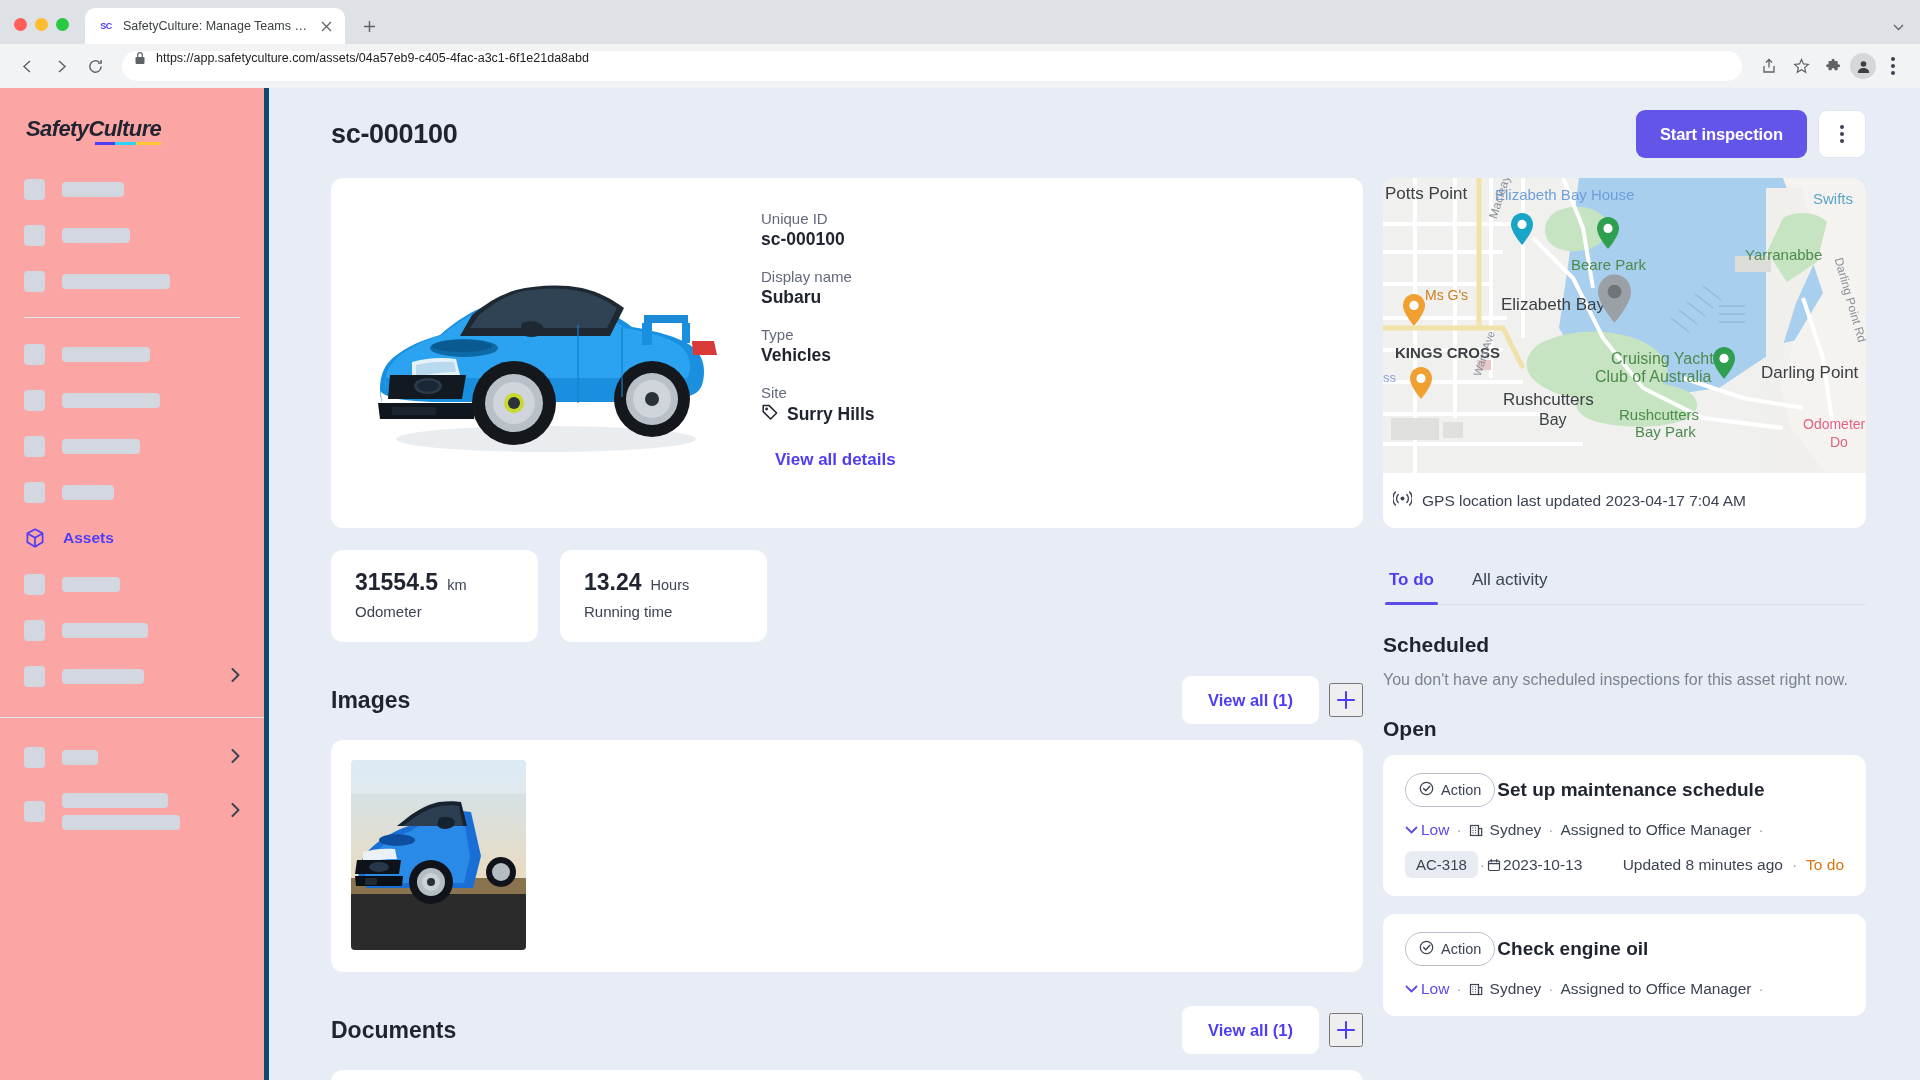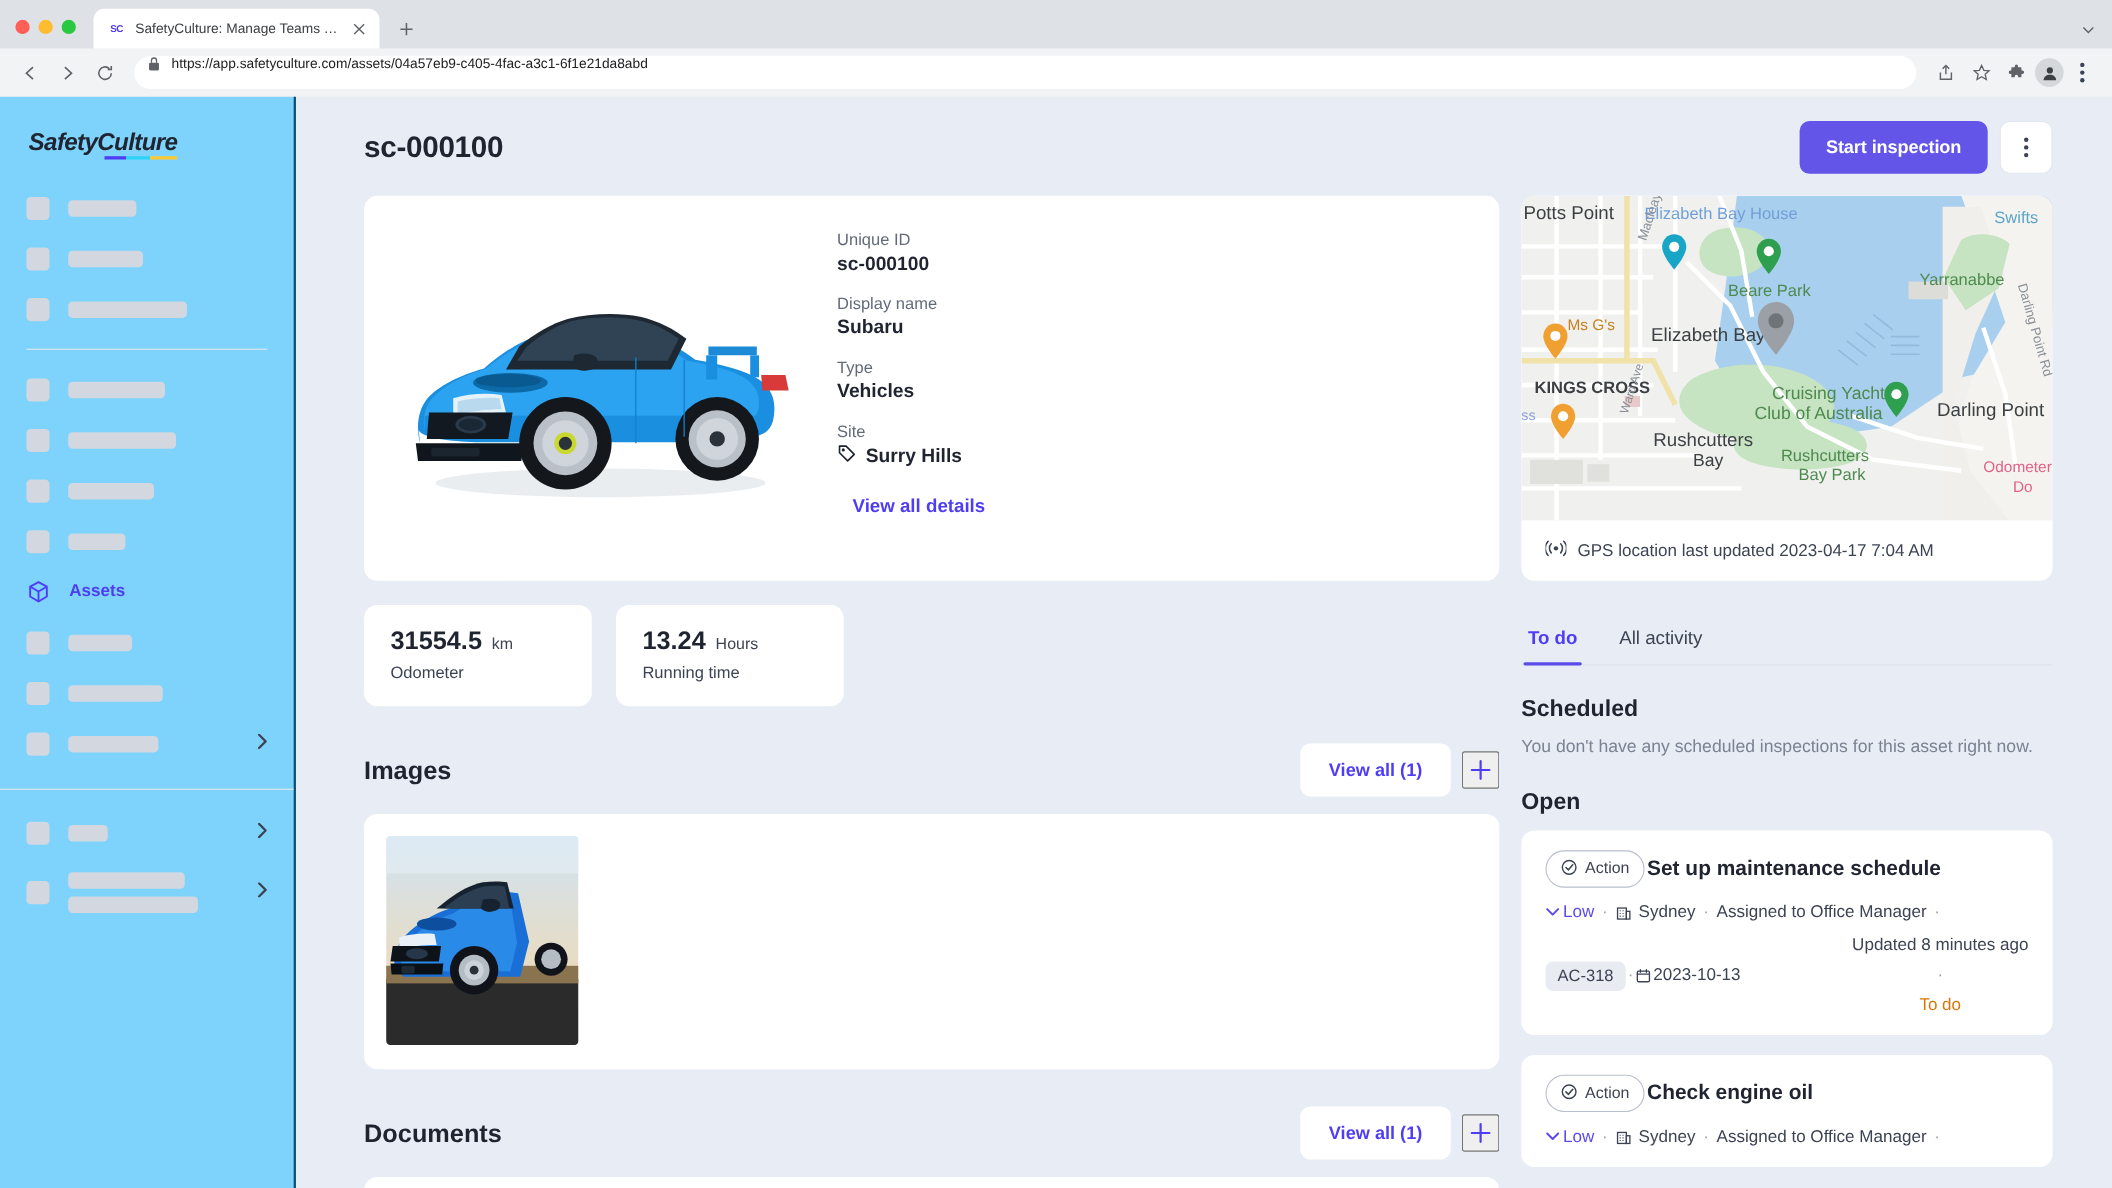--- a/index.html
+++ b/index.html
@@ -50,21 +50,21 @@
   }
   .omni-url { font-size: 12.5px; color: #202124; white-space: nowrap; overflow: hidden; }
   .tb-right { display: flex; align-items: center; gap: 2px; }
   .avatar-btn { width: 26px; height: 26px; border-radius: 50%; background: #d5d8db;
                 display:flex; align-items:center; justify-content:center; }
 
   
   .app { display: flex; width: 1920px; height: 992px; background: #e8ecf4; }
 
   
-  .sidebar { width: 269px; flex: 0 0 269px; background: #7dd3fc; border-right: 2px solid #0c4a6e;
+  .sidebar { width: 269px; flex: 0 0 269px; background: #fca5a5; border-right: 5px solid #0c4a6e;
              position: relative; }
   .logo { padding: 28px 0 0 26px; }
   .logo-text { font-size: 22px; font-weight: 800; font-style: italic; color: #1f2430; letter-spacing: -0.6px; position: relative; display:inline-block; }
   .logo-underline { position: absolute; left: 51%; right: 0; bottom: -3px; height: 3.5px;
     background: linear-gradient(to right, #4e3df5 0%, #4e3df5 30%, #2dd4f5 30%, #2dd4f5 62%, #ffc933 62%, #ffc933 100%); }
   .nav { padding-top: 24px; }
   .nav-item { display: flex; align-items: center; gap: 17px; padding: 0 24px; height: 46px; }
   .sk-icon { width: 21px; height: 21px; border-radius: 4px; background: #d2d7e0; flex: 0 0 21px; }
   .sk-bar { height: 15px; border-radius: 4px; background: #d2d7e0; }
   .nav-chev { margin-left: auto; color: #3c4352; font-size: 15px; font-weight: 600; }
@@ -97,21 +97,21 @@
   .asset-img { flex: 0 0 430px; display: flex; align-items: center; justify-content: center; padding: 12px; }
   .asset-info { padding: 32px 20px 0 0; flex: 1; }
   .fld-label { font-size: 15px; color: #62697a; margin-bottom: 2px; }
   .fld-value { font-size: 17.5px; color: #1f2430; font-weight: 600; margin-bottom: 18px; }
   .fld-value.withicon { display: flex; align-items: center; gap: 8px; }
   .view-all-details { color: #4e3df5; font-size: 17px; font-weight: 700; margin-top: 6px; display:inline-block; padding-left: 14px;}
 
   
   .map-card { height: 350px; overflow: hidden; position: relative; background: #fff; border-radius: 12px; }
   .map-canvas { height: 295px; position: relative; overflow: hidden; background: #eef0f2; }
-  .map-foot { height: 55px; display: flex; align-items: center; gap: 10px; padding: 0 22px; font-size: 15.5px; color: #3c4352; }
+  .map-foot { height: 55px; display: flex; align-items: center; gap: 10px; padding: 0 10px; font-size: 15.5px; color: #3c4352; }
   .map-label { position: absolute; white-space: nowrap; font-size: 14px; pointer-events: none; }
   .map-pin { position: absolute; width: 26px; height: 34px; }
 
   
   .metrics { display: flex; gap: 22px; margin-top: 22px; }
   .metric { background: #fff; border-radius: 12px; padding: 19px 24px; min-width: 207px; height: 92px; }
   .metric-row { display: flex; align-items: baseline; gap: 9px; }
   .metric-num { font-size: 23px; font-weight: 700; color: #1f2430; }
   .metric-unit { font-size: 14.5px; color: #3c4352; }
   .metric-cap { font-size: 15px; color: #3c4352; margin-top: 7px; }
@@ -142,21 +142,21 @@
   .action-card { background: #fff; border-radius: 12px; padding: 18px 22px; margin-bottom: 18px; }
   .ac-row1 { display: flex; align-items: center; gap: 2px; }
   .ac-chip { border: 1px solid #b9bfcc; border-radius: 20px; height: 34px; padding: 0 13px;
      display: flex; align-items: center; gap: 7px; font-size: 14.5px; color: #3c4352; flex: 0 0 auto; }
   .ac-title { font-size: 19px; font-weight: 600; color: #1f2430; }
   .ac-row2 { display: flex; align-items: center; gap: 7px; margin-top: 14px; font-size: 15.5px; color: #3c4352; flex-wrap: wrap; }
   .ac-low { color: #5a4bea; display: flex; align-items: center; gap: 3px; }
   .ac-sep { color: #9aa1b0; }
   .ac-row3 { display: flex; align-items: center; gap: 2px; margin-top: 12px; font-size: 15.5px; color: #3c4352; }
   .ac-badge { background: #e9ebf2; border-radius: 7px; padding: 5px 11px; font-size: 15px; color: #3c4352; }
-  .ac-right { margin-left: auto; display: flex; align-items: center; gap: 9px; flex-direction: column; }
+  .ac-right { margin-left: auto; display: flex; align-items: center; gap: 9px; }
   .ac-status { color: #d9760a; }
   .icon-inline { display: inline-flex; align-items: center; }
 </style>
 </head>
 <body>
 
 <div class="browser-chrome">
   <div class="tabstrip">
     <div class="traffic">
       <span class="dot red"></span>

